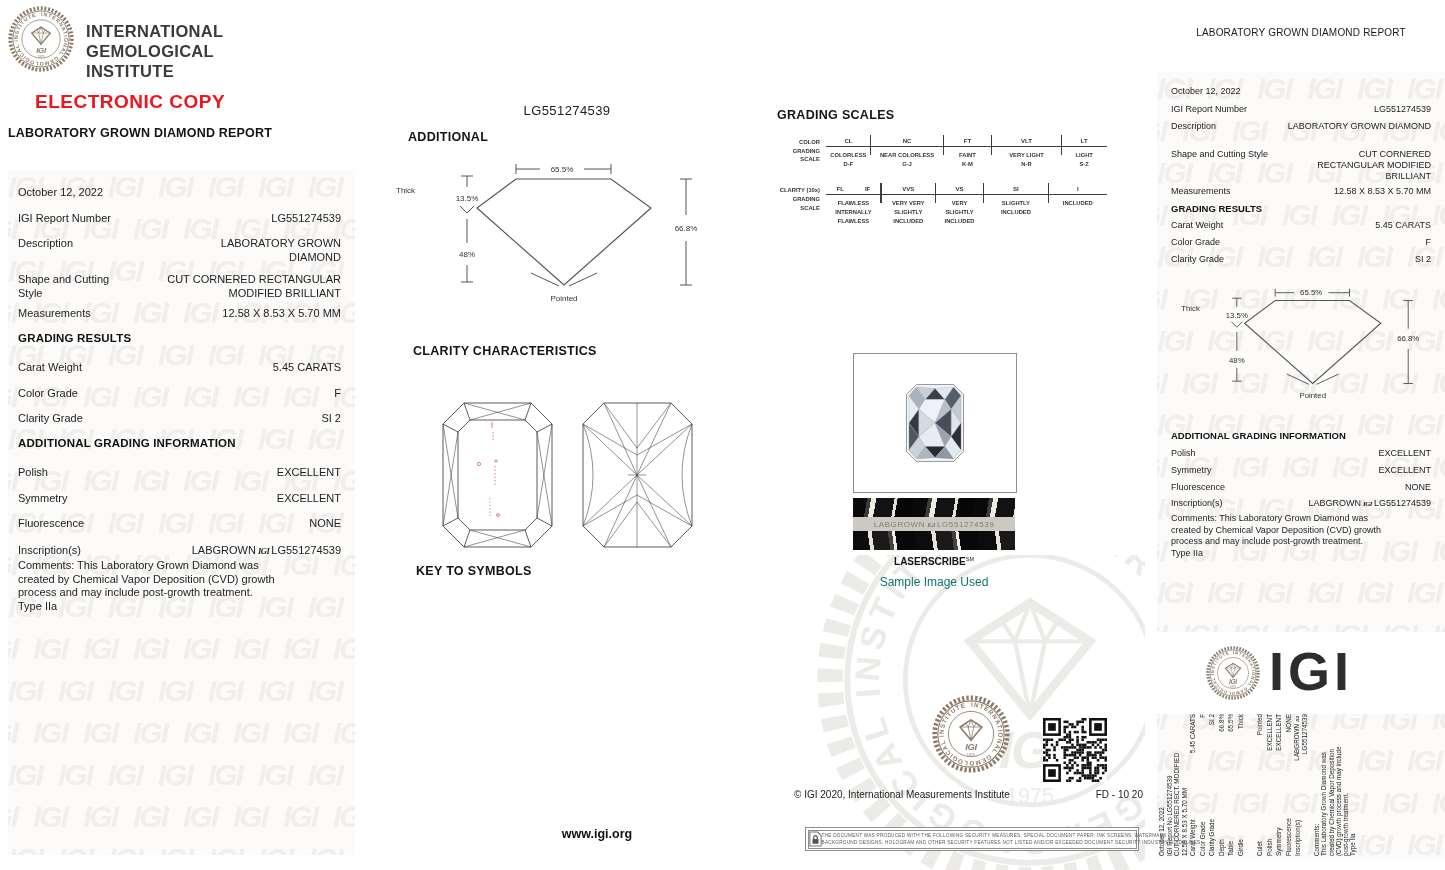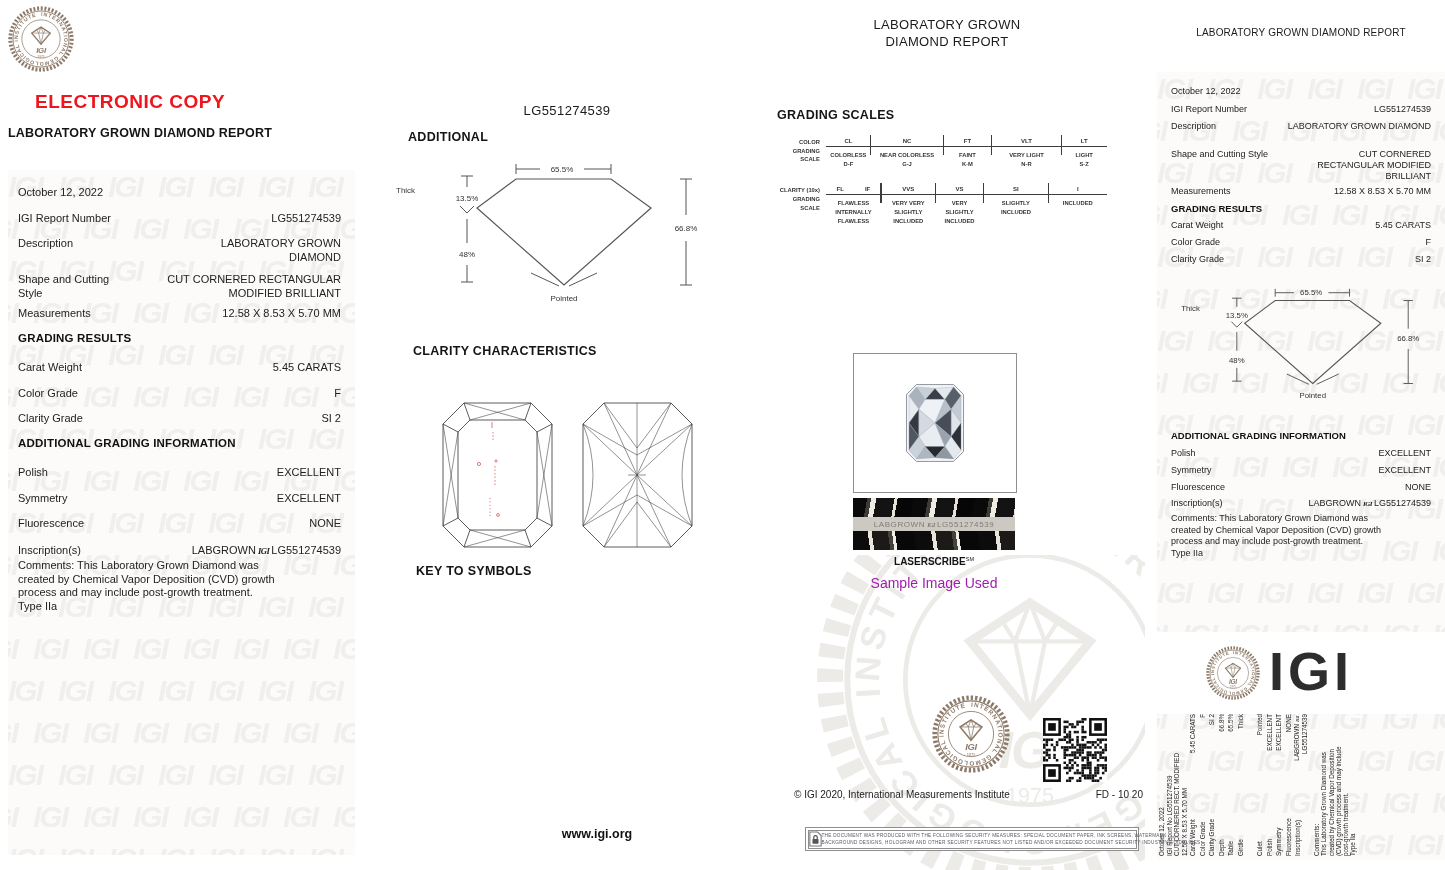--- a/index.html
+++ b/index.html
@@ -44,21 +44,21 @@
   .seg .desc span{display:block;}
   
   .sample-box{border:1px solid #8f8f8f;background:#fff;display:flex;align-items:center;justify-content:center;}
   .strip{overflow:hidden;}
   .strip-band{height:19px;background:repeating-linear-gradient(100deg,#0a0a0a 0 14px,#3c3b36 14px 18px,#efece4 18px 23px,#131313 23px 41px,#e6e2d7 41px 44px,#060606 44px 60px);}
   .strip-band.b2{background:repeating-linear-gradient(82deg,#0c0c0c 0 17px,#e9e5dc 17px 21px,#1b1a18 21px 37px,#44423c 37px 41px,#f1eee6 41px 44px,#080808 44px 63px);}
   .strip-mid{height:14px;background:#ccc9c2;display:flex;align-items:center;justify-content:center;
              font-size:8px;color:#807d76;letter-spacing:.6px;white-space:nowrap;}
   .ls-label{font-size:10px;font-weight:700;text-align:center;color:#141414;}
   .ls-label sup{font-size:5.5px;font-weight:400;}
-  .caption{font-size:14px;text-align:center;color:#a21caf;}
+  .caption{font-size:12px;text-align:center;color:#0f766e;}
   .copyright{font-size:10px;color:#222;}
   
   .sec-strip{border:1px solid #8e8e8e;background:#fff;padding:1.5px;z-index:3;}
   .sec-inner{border:1px solid #8e8e8e;height:100%;display:flex;align-items:center;box-sizing:border-box;}
   .lockbox{width:24px;display:flex;align-items:center;justify-content:center;}
   .sec-text{flex:1;display:flex;flex-direction:column;justify-content:center;gap:1.5px;}
   .sec-text div{font-size:4.7px;letter-spacing:.25px;color:#565962;white-space:nowrap;}
   
   .stub-header{font-size:10px;letter-spacing:.2px;text-align:center;color:#1b1b1b;}
   .srow{position:absolute;left:14px;right:14px;display:flex;justify-content:space-between;
@@ -98,20 +98,25 @@
       <text x="50" y="78.5" text-anchor="middle" font-size="5" fill="currentColor">1975</text>
     </symbol>
   </defs>
 </svg>
 
 <div class="cert">
 
   <svg class="a" style="left:8px;top:6px;color:#8d7a68" width="66" height="66">
       <use href="#sealSym" width="66" height="66"></use>
     </svg>
+  <div class="a" style="left:86px;top:21px">
+    <div class="brand-line">INTERNATIONAL</div>
+    <div class="brand-line">GEMOLOGICAL</div>
+    <div class="brand-line">INSTITUTE</div>
+  </div>
   <div class="a ecopy" style="left:35px;top:91px">ELECTRONIC COPY</div>
   <div class="a doc-title" style="left:8px;top:126px">LABORATORY GROWN DIAMOND REPORT</div>
 
   <div class="a" style="left:8px;top:170px;width:347px;height:685px">
     <div class="wm-tiles">
         <span style="left: 0px; top: 0px;">IGI</span>
         <span style="left: 50px; top: 0px;">IGI</span>
         <span style="left: 100px; top: 0px;">IGI</span>
         <span style="left: 150px; top: 0px;">IGI</span>
         <span style="left: 200px; top: 0px;">IGI</span>
@@ -348,24 +353,20 @@
       <path d="M3,24 L57,75 M112,24 L57,75 M3,126 L57,75 M112,126 L57,75"></path>
       <path d="M57,48 L57,102 M48,75 L66,75"></path>
       <path d="M3,24 Q23,75 3,126 M112,24 Q92,75 112,126"></path>
       <path d="M3,24 L57,55 M112,24 L57,55 M3,126 L57,95 M112,126 L57,95"></path>
     </g>
   </svg>
 
   <div class="a sec-h" style="left:416px;top:564px">KEY TO SYMBOLS</div>
   <div class="a website" style="left:517px;top:827px;width:160px">www.igi.org</div>
 
-  <div class="a mid-header" style="left:842px;top:17px;width:210px">
-    <div>LABORATORY GROWN</div>
-    <div>DIAMOND REPORT</div>
-  </div>
   <div class="a sec-h" style="left:777px;top:108px">GRADING SCALES</div>
 
   <div class="a" style="left:772px;top:131px;width:335px">
     <div class="scale">
       <div class="scale-label">COLOR GRADING SCALE</div>
       <div class="track">
         <div class="seg" style="flex:1">
             <div class="code">CL</div>
             <div class="desc">
               <span>COLORLESS</span>

